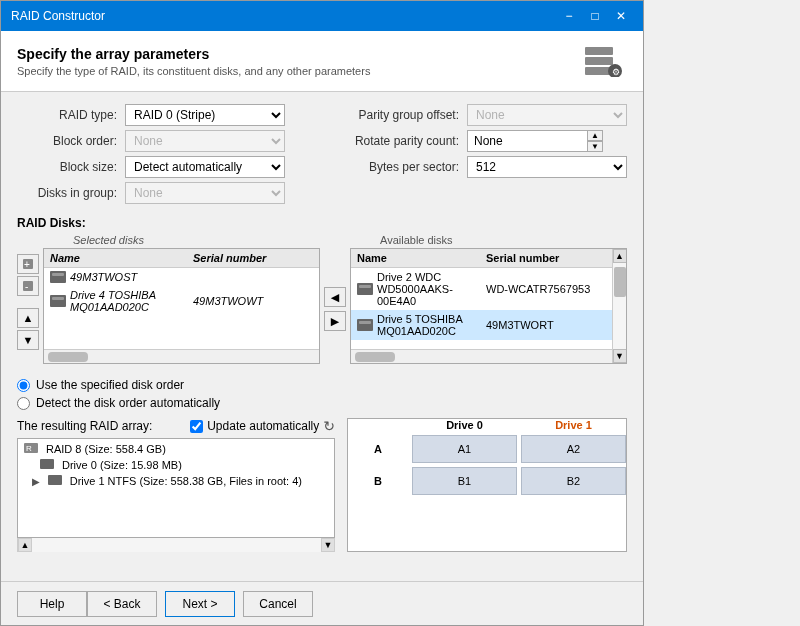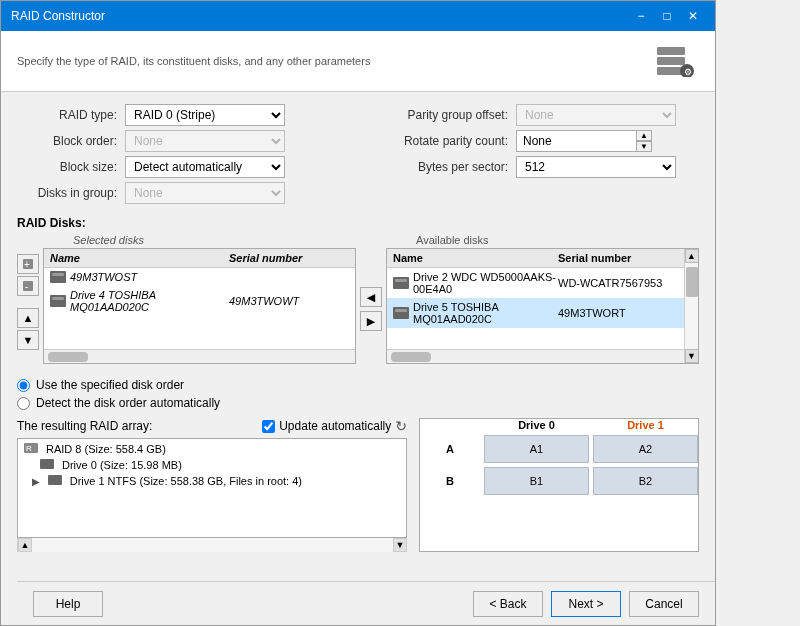--- a/index.html
+++ b/index.html
@@ -1,18 +1,18 @@
 <!DOCTYPE html>
 <html><head>
   <meta charset="utf-8">
   <style>
     * { box-sizing: border-box; margin: 0; padding: 0; }
     body { font-family: 'Segoe UI', Tahoma, sans-serif; font-size: 12px; background: #f0f0f0; }
 
-    .window { width: 716px; height: 626px; background: #f0f0f0; border: 1px solid #999; display: flex; flex-direction: column; }
+    .window { width: 644px; height: 626px; background: #f0f0f0; border: 1px solid #999; display: flex; flex-direction: column; }
 
     .titlebar { background: #0078d7; color: white; padding: 6px 10px; display: flex; align-items: center; justify-content: space-between; height: 30px; }
     .titlebar-title { font-size: 12px; font-weight: 400; }
     .titlebar-controls { display: flex; gap: 2px; }
     .titlebar-btn { width: 24px; height: 20px; background: transparent; border: none; color: white; cursor: pointer; font-size: 12px; display: flex; align-items: center; justify-content: center; }
 
     .header { background: white; padding: 12px 16px; border-bottom: 1px solid #ccc; display: flex; align-items: center; justify-content: space-between; }
     .header-text h2 { font-size: 14px; font-weight: 600; color: #000; margin-bottom: 3px; }
     .header-text p { font-size: 11px; color: #555; }
     .header-icon { width: 48px; height: 36px; display: flex; align-items: center; justify-content: center; }
@@ -53,21 +53,21 @@
     .refresh-icon { color: #555; font-size: 14px; cursor: pointer; }
     .tree-item { padding: 2px 4px; display: flex; align-items: center; gap: 4px; font-size: 11px; cursor: pointer; }
     .tree-arrow { font-size: 10px; color: #555; }
 
     .drive-grid { display: grid; grid-template-columns: 60px 1fr 1fr; gap: 4px; }
     .drive-grid-header { font-size: 11px; text-align: center; font-weight: 600; }
     .drive-grid-header.orange { color: #d45000; }
     .grid-row-label { font-size: 11px; font-weight: 600; display: flex; align-items: center; justify-content: center; }
     .grid-cell { background: #d4dce8; border: 1px solid #b0bac8; height: 28px; display: flex; align-items: center; justify-content: center; font-size: 11px; cursor: pointer; }
 
-    .footer { background: #f0f0f0; border-top: 1px solid #ccc; padding: 8px 16px; display: flex; align-items: center; justify-content: space-between; height: 44px; margin-left: 16px; }
+    .footer { background: #f0f0f0; border-top: 1px solid #ccc; padding: 8px 16px; display: flex; align-items: center; justify-content: flex-start; height: 44px; }
     .footer-left { }
     .footer-right { display: flex; gap: 8px; }
     .footer-btn { height: 26px; min-width: 70px; border: 1px solid #aaa; background: #f0f0f0; cursor: pointer; font-size: 12px; padding: 0 14px; }
     .footer-btn.primary { border-color: #0078d7; }
 
     .select-dropdown { width: 160px; height: 22px; border: 1px solid #aaa; background: white; font-size: 12px; padding: 0 4px; }
     .select-dropdown.disabled { background: #f5f5f5; color: #999; }
 
     .spinner-wrapper { display: flex; align-items: center; }
     .spinner-input { width: 120px; height: 22px; border: 1px solid #aaa; border-right: none; background: white; font-size: 12px; padding: 2px 6px; }
@@ -92,20 +92,21 @@
     <span class="titlebar-title">RAID Constructor</span>
     <div class="titlebar-controls">
       <button class="titlebar-btn">−</button>
       <button class="titlebar-btn">□</button>
       <button class="titlebar-btn close">✕</button>
     </div>
   </div>
 
   <div class="header">
     <div class="header-text">
+      <h2>Specify the array parameters</h2>
       <p>Specify the type of RAID, its constituent disks, and any other parameters</p>
     </div>
     <div class="header-icon">
       <svg width="40" height="32" viewBox="0 0 40 32">
         <rect x="2" y="2" width="28" height="8" rx="1" fill="#888"></rect>
         <rect x="2" y="12" width="28" height="8" rx="1" fill="#888"></rect>
         <rect x="2" y="22" width="28" height="8" rx="1" fill="#888"></rect>
         <circle cx="32" cy="26" r="7" fill="#555"></circle>
         <text x="29" y="30" font-size="9" fill="white">⚙</text>
       </svg>

